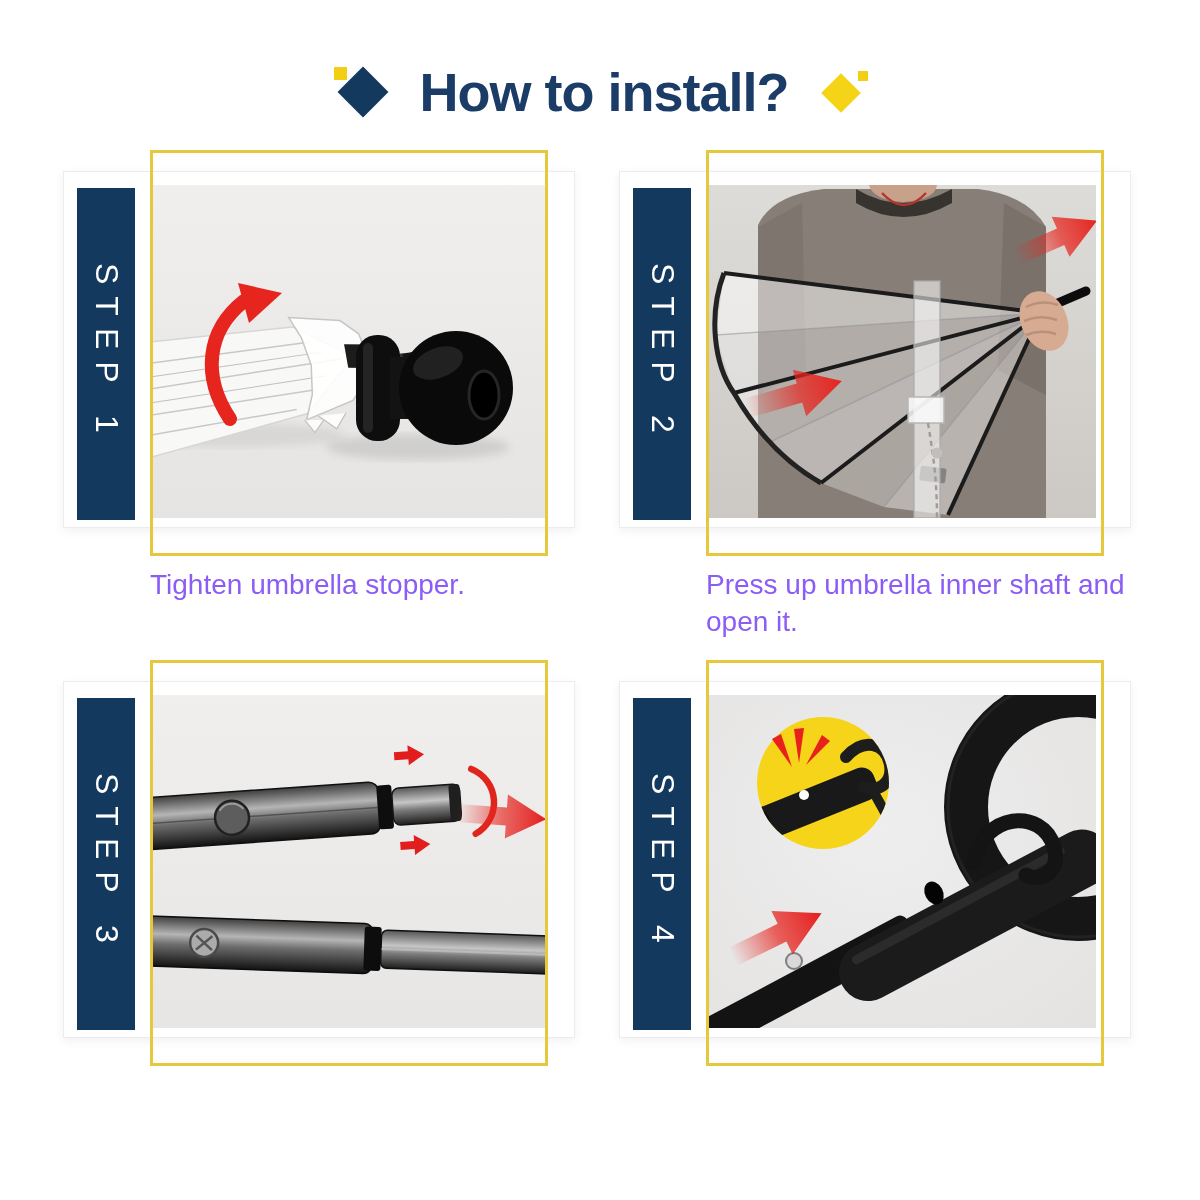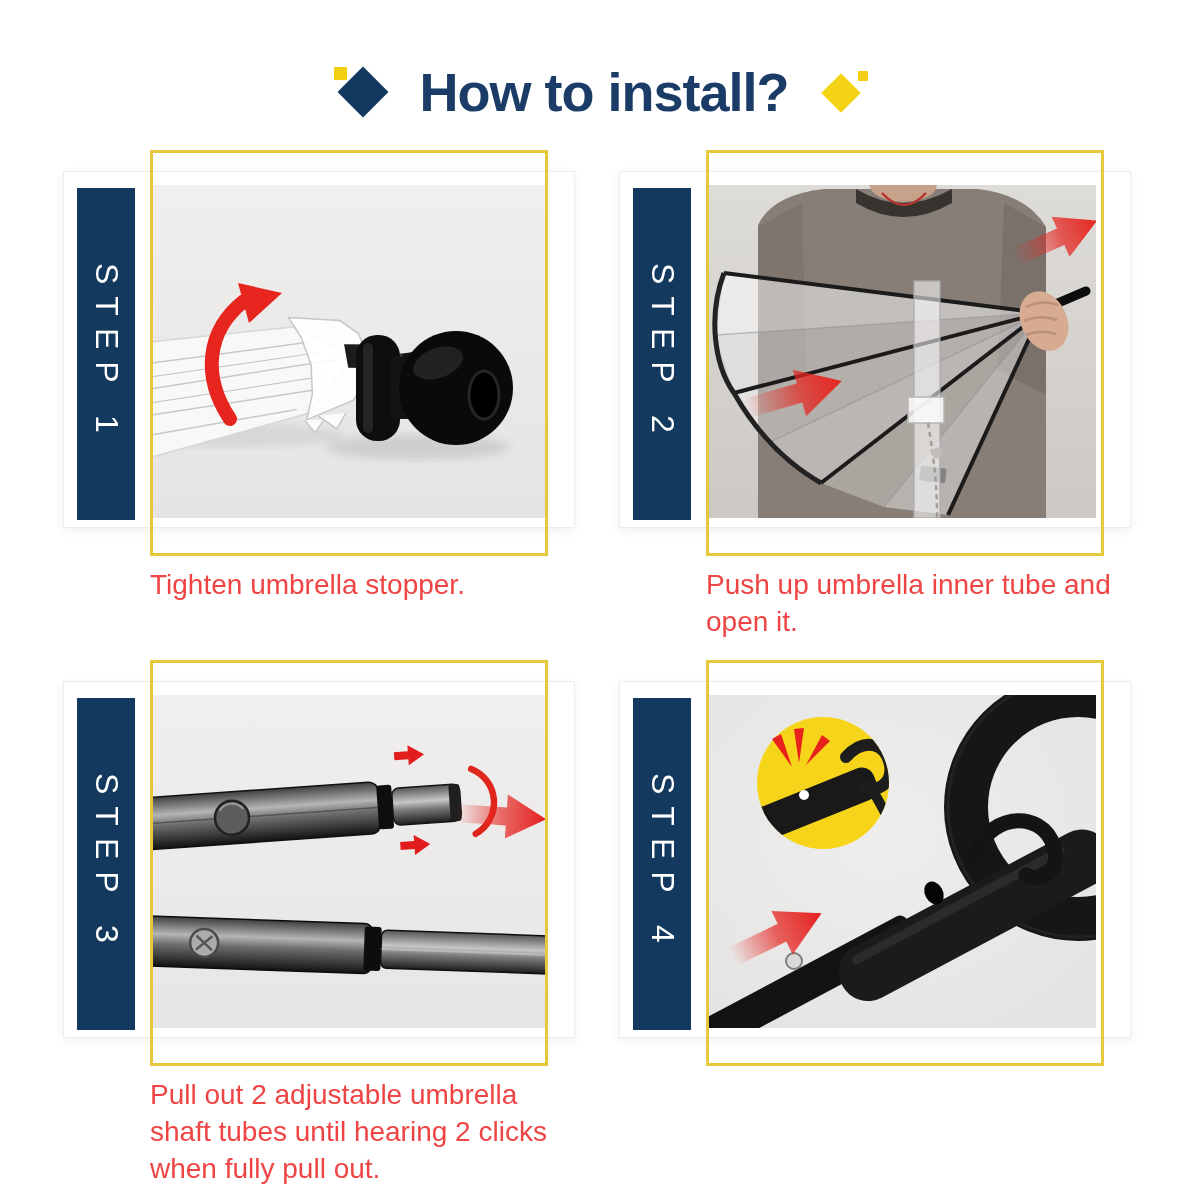--- a/index.html
+++ b/index.html
@@ -30,21 +30,21 @@
   .stepbar{position:absolute;left:77px;top:38px;width:58px;height:332px;background:#14395e;
            display:flex;align-items:center;justify-content:center;}
   .steptext{writing-mode:vertical-rl;text-orientation:mixed;color:#ffffff;
             font-size:32px;letter-spacing:12px;white-space:nowrap;}
   .photo{position:absolute;left:150px;top:35px;width:398px;height:333px;overflow:hidden;background:#ebeae9;}
   .photo svg{display:block;width:100%;height:100%;}
   .pR .photo{width:390px;}
   .frame{position:absolute;left:150px;top:0;width:398px;height:406px;
          border:3px solid #e5c83c;box-sizing:border-box;pointer-events:none;}
   .caption{position:absolute;left:150px;top:416px;width:482px;margin:0;
-           font-size:28px;line-height:37px;color:#ef4444;white-space:pre-line;}
+           font-size:28px;line-height:37px;color:#8b5cf6;white-space:pre-line;}
 </style>
 </head>
 <body>
 
 <div class="page">
 
   <header class="header">
     <span class="deco deco-left">
       <i class="sq sq-left"></i>
       <i class="dia dia-navy"></i>
@@ -160,21 +160,21 @@
         </g>
         <g transform="translate(300,52) rotate(-24)">
           <polygon points="0,13 50,13 50,0 90,22 50,44 50,31 0,31" fill="url(#fadeA)"></polygon>
         </g>
         <g transform="translate(34,200) rotate(-16) scale(1.1)">
           <polygon points="0,13 50,13 50,0 90,22 50,44 50,31 0,31" fill="url(#fadeA)"></polygon>
         </g>
       </svg>
     </div>
     <div class="frame"></div>
-    <p class="caption">Push up umbrella inner tube and
+    <p class="caption">Press up umbrella inner shaft and
 open it.</p>
   </section>
 
   <section class="panel p3">
     <div class="card"></div>
     <div class="stepbar">
       <span class="steptext">STEP 3</span>
     </div>
     <div class="photo">
       <svg viewBox="0 0 398 333">
@@ -225,23 +225,20 @@
           <rect x="-10" y="228" width="232" height="50" rx="8" fill="url(#m1)" stroke="#0c0c0c" stroke-width="1.5"></rect>
           <circle cx="54" cy="253" r="14" fill="#ababab" stroke="#4a4a4a" stroke-width="2.5"></circle>
           <path d="M 46 246 L 62 260 M 46 260 L 62 246" stroke="#555555" stroke-width="2.5"></path>
           <rect x="214" y="231" width="17" height="44" rx="3" fill="#0d0d0d"></rect>
           <rect x="231" y="234" width="177" height="38" rx="6" fill="url(#m2)" stroke="#0f0f0f" stroke-width="1.5"></rect>
           <line x1="231" y1="253" x2="408" y2="253" stroke="rgba(255,255,255,0.25)" stroke-width="2"></line>
         </g>
       </svg>
     </div>
     <div class="frame"></div>
-    <p class="caption">Pull out 2 adjustable umbrella
-shaft tubes until hearing 2 clicks
-when fully pull out.</p>
   </section>
 
   <section class="panel p4 pR">
     <div class="card"></div>
     <div class="stepbar">
       <span class="steptext">STEP 4</span>
     </div>
     <div class="photo">
       <svg viewBox="0 0 390 333">
         <defs>

